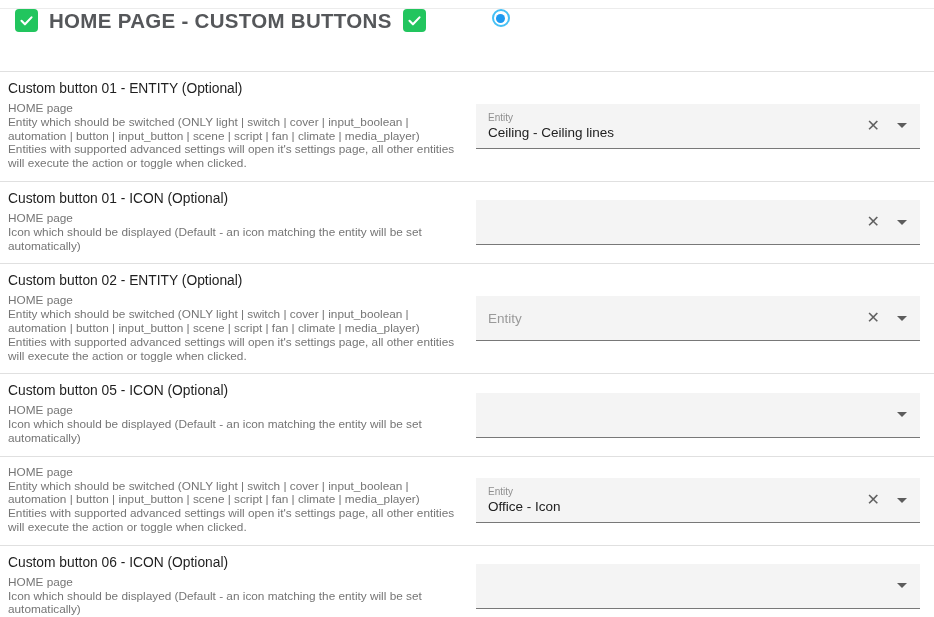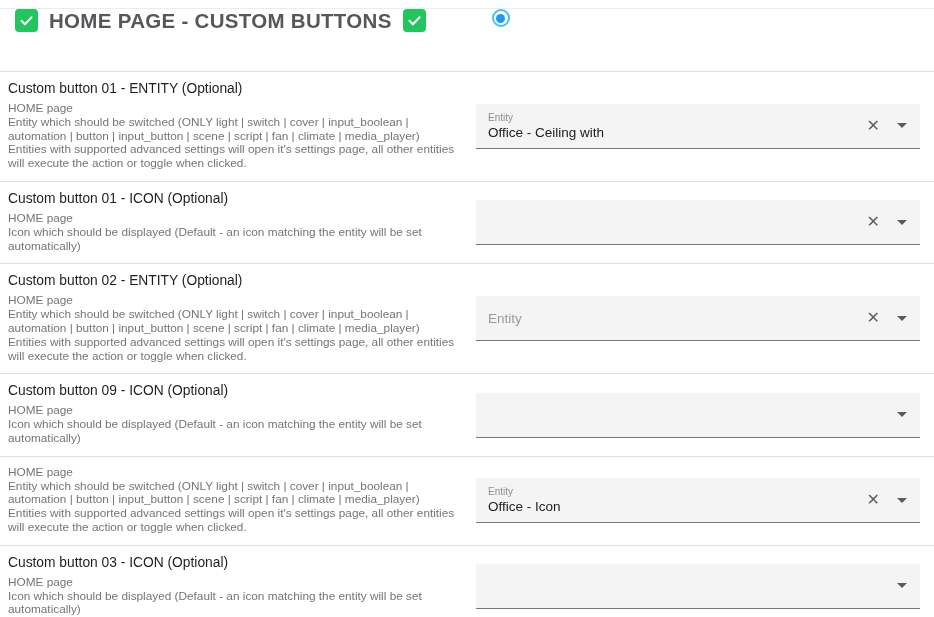--- a/index.html
+++ b/index.html
@@ -156,21 +156,21 @@
       <div class="section-desc">
           <div>HOME page</div>
           <div>Entity which should be switched (ONLY light | switch | cover | input_boolean | automation | button | input_button | scene | script | fan | climate | media_player)</div>
           <div>Entities with supported advanced settings will open it's settings page, all other entities will execute the action or toggle when clicked.</div>
         </div>
     </div>
     <div class="section-right">
       <div class="field">
         <div class="field-text">
           <div class="field-label">Entity</div>
-          <div class="field-value">Office - Ceiling with</div>
+          <div class="field-value">Ceiling - Ceiling lines</div>
 
         </div>
         <span class="clear-icon">✕</span>
         <span class="arrow-icon"></span>
       </div>
     </div>
   </div>
 
   <div class="section">
     <div class="section-left">
@@ -209,21 +209,21 @@
           <div class="field-placeholder">Entity</div>
         </div>
         <span class="clear-icon">✕</span>
         <span class="arrow-icon"></span>
       </div>
     </div>
   </div>
 
   <div class="section">
     <div class="section-left">
-      <div class="section-title">Custom button 09 - ICON (Optional)</div>
+      <div class="section-title">Custom button 05 - ICON (Optional)</div>
       <div class="section-desc">
           <div>HOME page</div>
           <div>Icon which should be displayed (Default - an icon matching the entity will be set automatically)</div>
         </div>
     </div>
     <div class="section-right">
       <div class="field">
         <div class="field-text">
           
           
@@ -251,21 +251,21 @@
 
         </div>
         <span class="clear-icon">✕</span>
         <span class="arrow-icon"></span>
       </div>
     </div>
   </div>
 
   <div class="section">
     <div class="section-left">
-      <div class="section-title">Custom button 03 - ICON (Optional)</div>
+      <div class="section-title">Custom button 06 - ICON (Optional)</div>
       <div class="section-desc">
           <div>HOME page</div>
           <div>Icon which should be displayed (Default - an icon matching the entity will be set automatically)</div>
         </div>
     </div>
     <div class="section-right">
       <div class="field">
         <div class="field-text">
           
           

